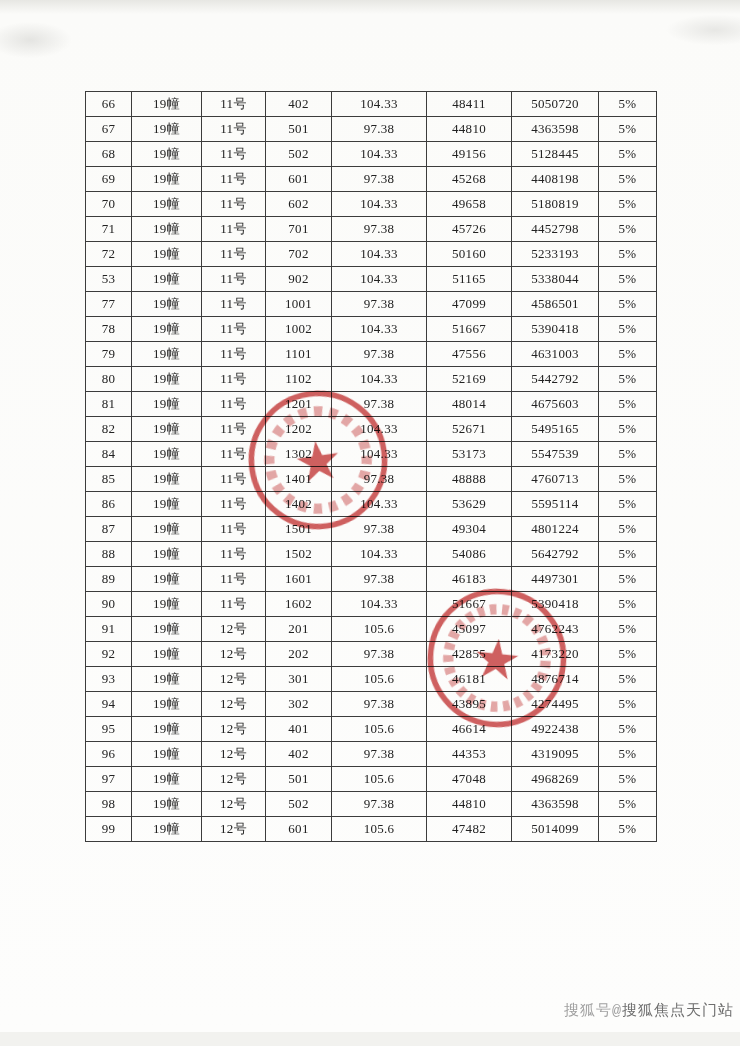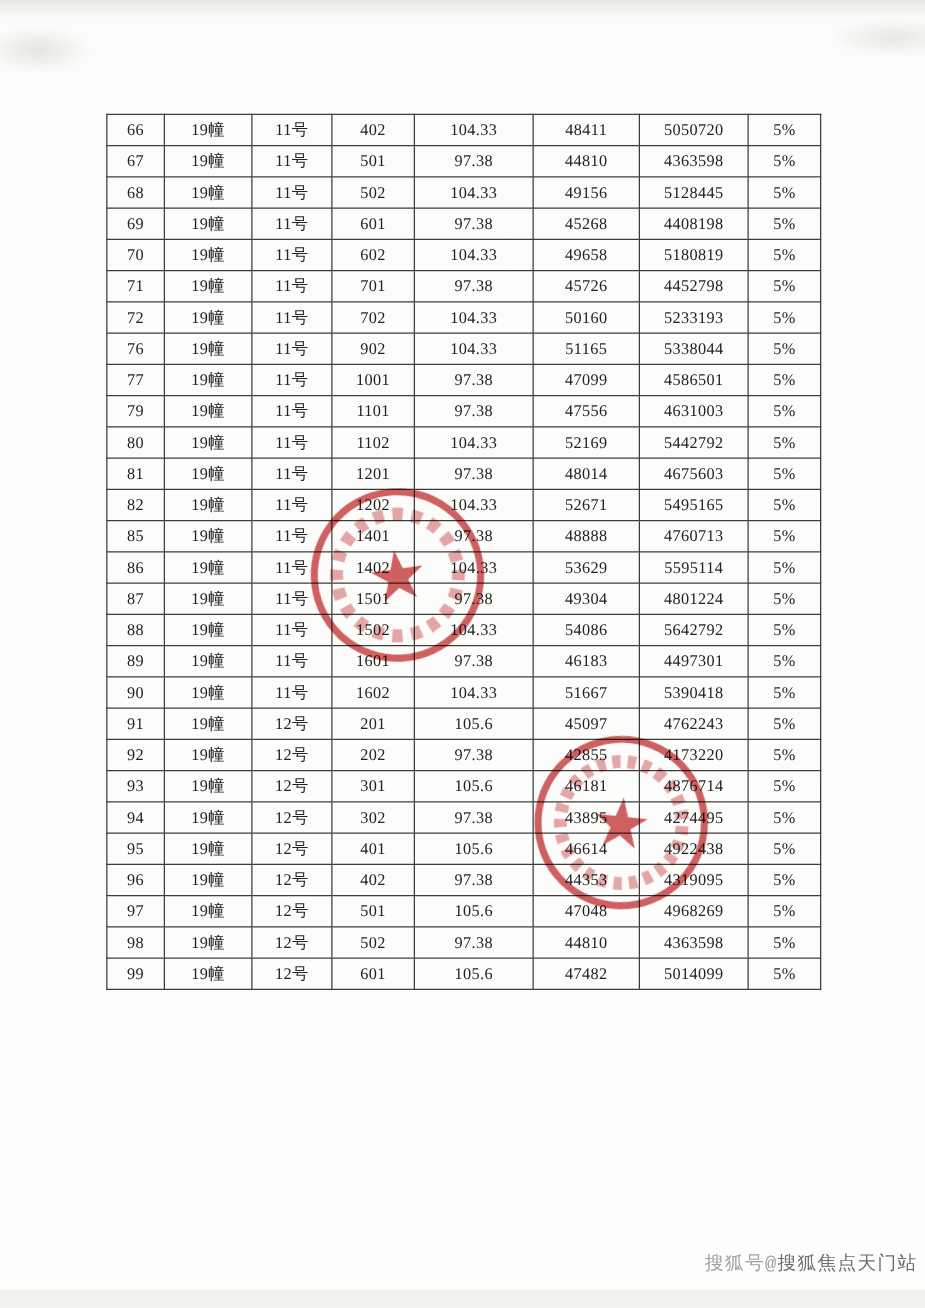--- a/index.html
+++ b/index.html
@@ -150,40 +150,50 @@
           <td>72</td>
           <td>19幢</td>
           <td>11号</td>
           <td>702</td>
           <td>104.33</td>
           <td>50160</td>
           <td>5233193</td>
           <td>5%</td>
         </tr>
         <tr>
-          <td>76</td>
+          <td>53</td>
           <td>19幢</td>
           <td>11号</td>
           <td>902</td>
           <td>104.33</td>
           <td>51165</td>
           <td>5338044</td>
           <td>5%</td>
         </tr>
         <tr>
           <td>77</td>
           <td>19幢</td>
           <td>11号</td>
           <td>1001</td>
           <td>97.38</td>
           <td>47099</td>
           <td>4586501</td>
           <td>5%</td>
         </tr>
         <tr>
+          <td>78</td>
+          <td>19幢</td>
+          <td>11号</td>
+          <td>1002</td>
+          <td>104.33</td>
+          <td>51667</td>
+          <td>5390418</td>
+          <td>5%</td>
+        </tr>
+        <tr>
           <td>79</td>
           <td>19幢</td>
           <td>11号</td>
           <td>1101</td>
           <td>97.38</td>
           <td>47556</td>
           <td>4631003</td>
           <td>5%</td>
         </tr>
         <tr>
@@ -207,20 +217,30 @@
           <td>5%</td>
         </tr>
         <tr>
           <td>82</td>
           <td>19幢</td>
           <td>11号</td>
           <td>1202</td>
           <td>104.33</td>
           <td>52671</td>
           <td>5495165</td>
+          <td>5%</td>
+        </tr>
+        <tr>
+          <td>84</td>
+          <td>19幢</td>
+          <td>11号</td>
+          <td>1302</td>
+          <td>104.33</td>
+          <td>53173</td>
+          <td>5547539</td>
           <td>5%</td>
         </tr>
         <tr>
           <td>85</td>
           <td>19幢</td>
           <td>11号</td>
           <td>1401</td>
           <td>97.38</td>
           <td>48888</td>
           <td>4760713</td>

